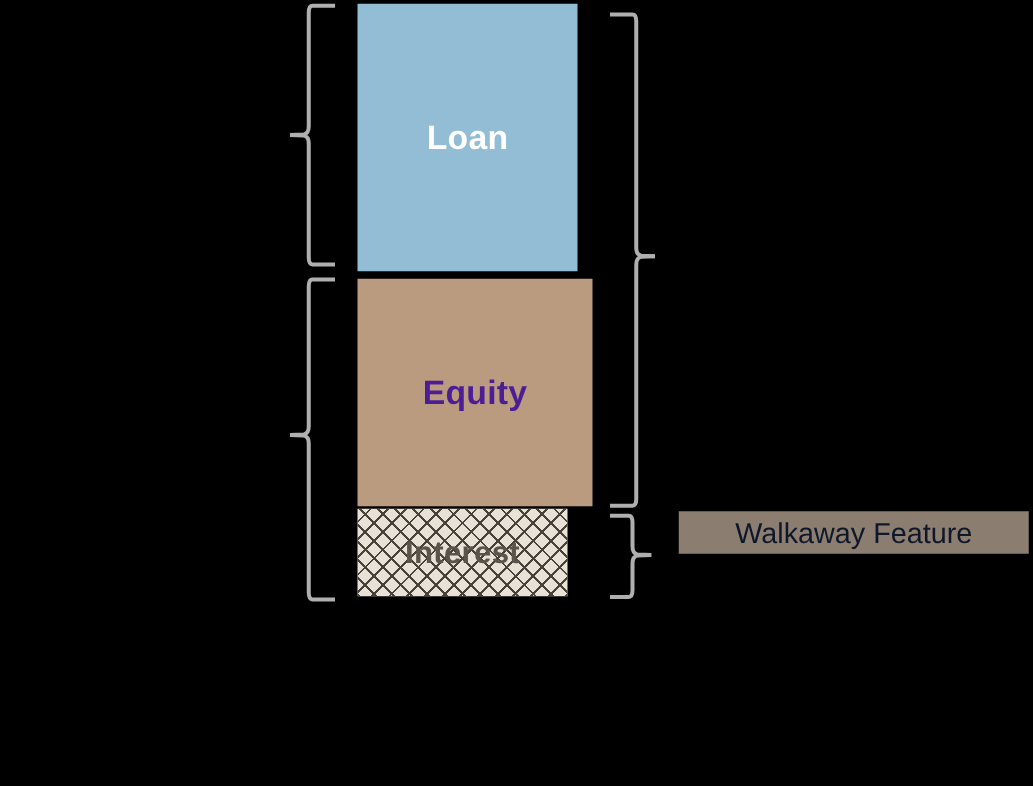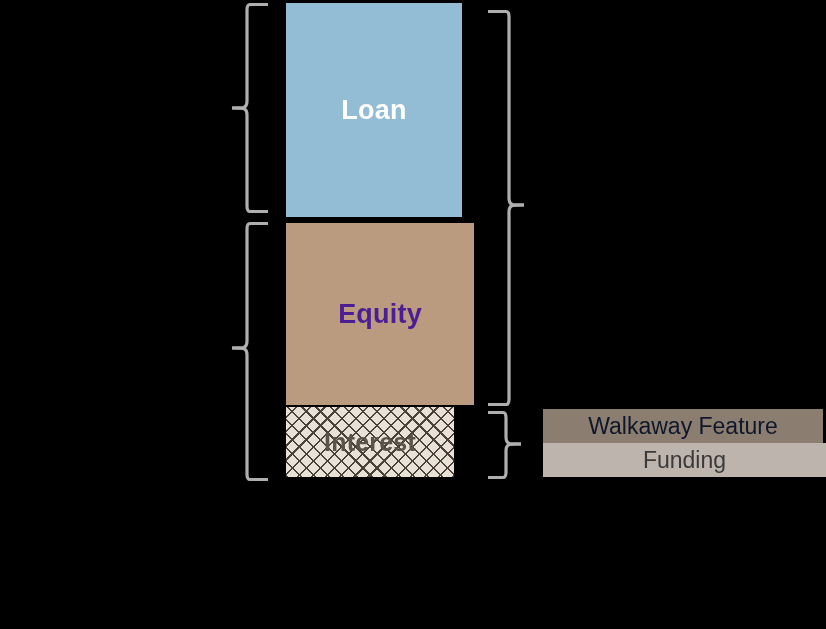--- a/index.html
+++ b/index.html
@@ -154,17 +154,14 @@
   </div>
 
   <div class="block block-interest">
     <span class="block-label">Interest</span>
   </div>
 
   <div class="legend-box legend-walkaway">
     <span>Walkaway Feature</span>
   </div>
 
-  <div class="legend-box legend-funding">
-    <span>Funding</span>
-  </div>
 
 </div>
 
 </body></html>

